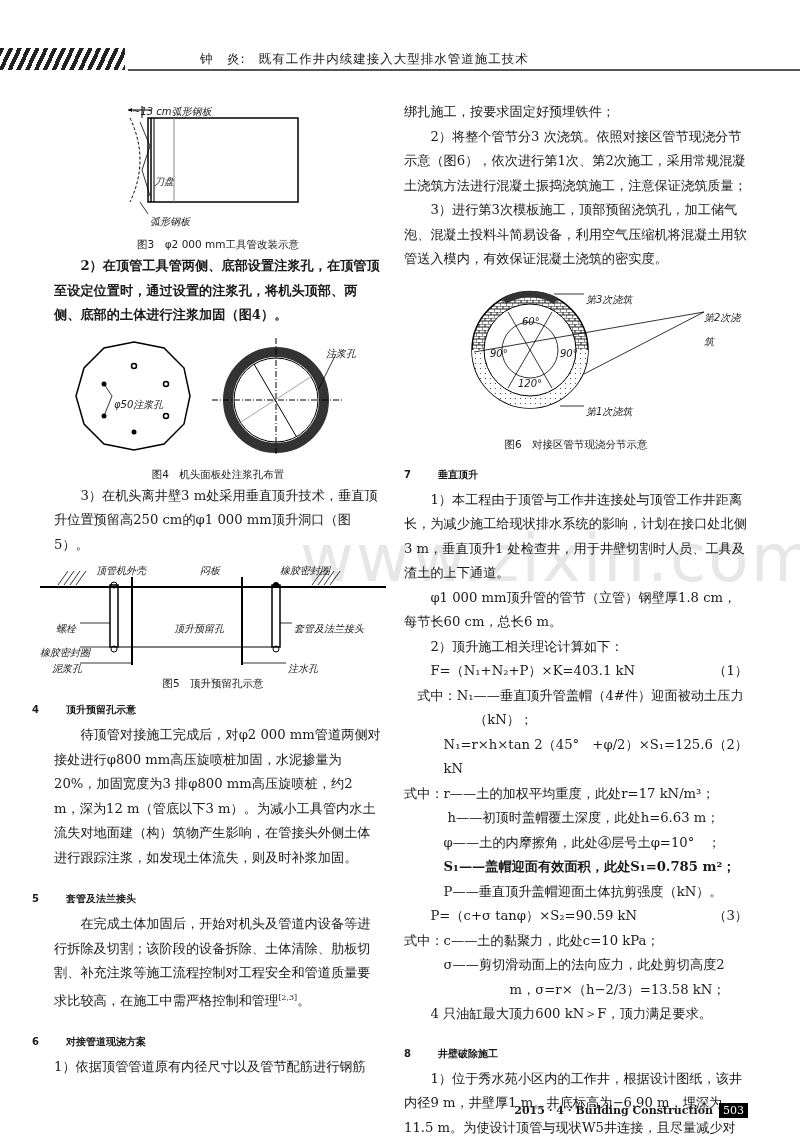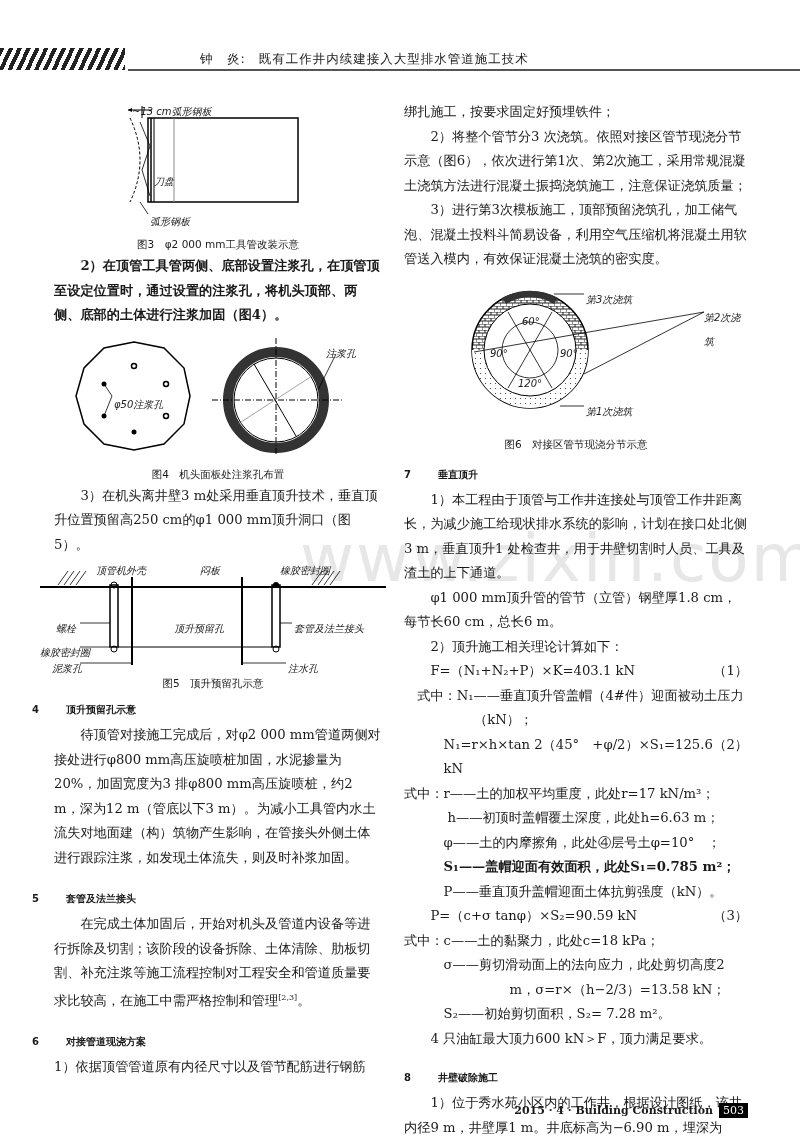--- a/index.html
+++ b/index.html
@@ -197,23 +197,22 @@
     </div>
   <p>式中：r——土的加权平均重度，此处r=17 kN/m³；</p>
   <p style="padding-left:3.3em;">h——初顶时盖帽覆土深度，此处h=6.63 m；</p>
   <p style="padding-left:3em;">φ——土的内摩擦角，此处④层号土φ=10°　；</p>
   <p style="padding-left:3em;font-weight:bold;">S₁——盖帽迎面有效面积，此处S₁=0.785 m²；</p>
   <p style="padding-left:3em;">P——垂直顶升盖帽迎面土体抗剪强度（kN）。</p>
   <div class="eq">
       <span>P=（c+σ tanφ）×S₂=90.59 kN</span>
       <span>（3）</span>
     </div>
-  <p>式中：c——土的黏聚力，此处c=18 kPa；</p>
+  <p>式中：c——土的黏聚力，此处c=10 kPa；</p>
   <p style="padding-left:8em;text-indent:-5em;">σ——剪切滑动面上的法向应力，此处剪切高度2 m，σ=r×（h−2/3）=13.58 kN；</p>
-  <p style="padding-left:3em;">S₂——初始剪切面积，S₂= 7.28 m²。</p>
   <p class="ind">4 只油缸最大顶力600 kN＞F，顶力满足要求。</p>
 
   <div class="h2" style="margin-top:14px;">
     <span class="num">8</span><span>井壁破除施工</span>
   </div>
   <p class="ind">1）位于秀水苑小区内的工作井，根据设计图纸，该井内径9 m，井壁厚1 m。井底标高为−6.90 m，埋深为11.5 m。为使设计顶管与现状W5井连接，且尽量减少对居民的影</p>
 </div>
 
 <div class="abs footer">
   <span>2015 · 4 · Building Construction</span>

